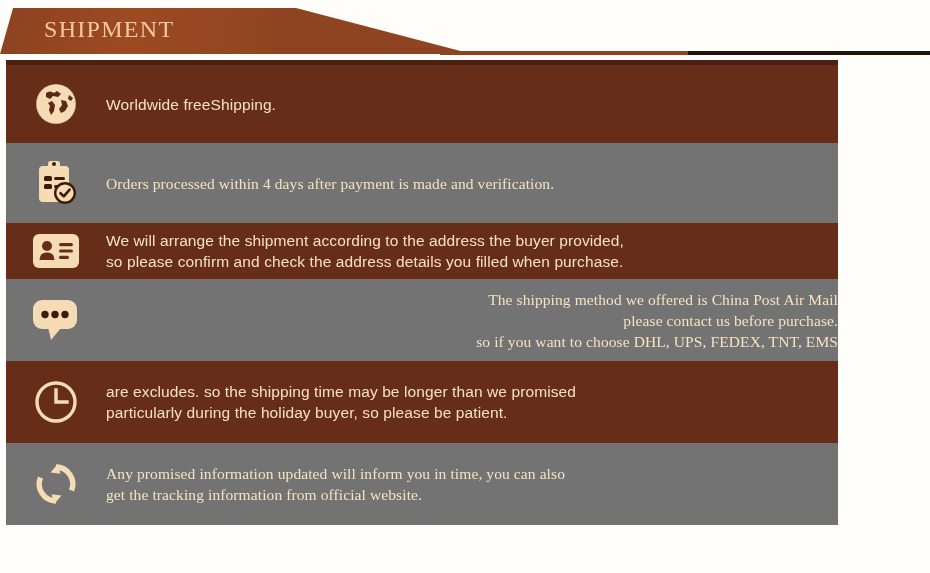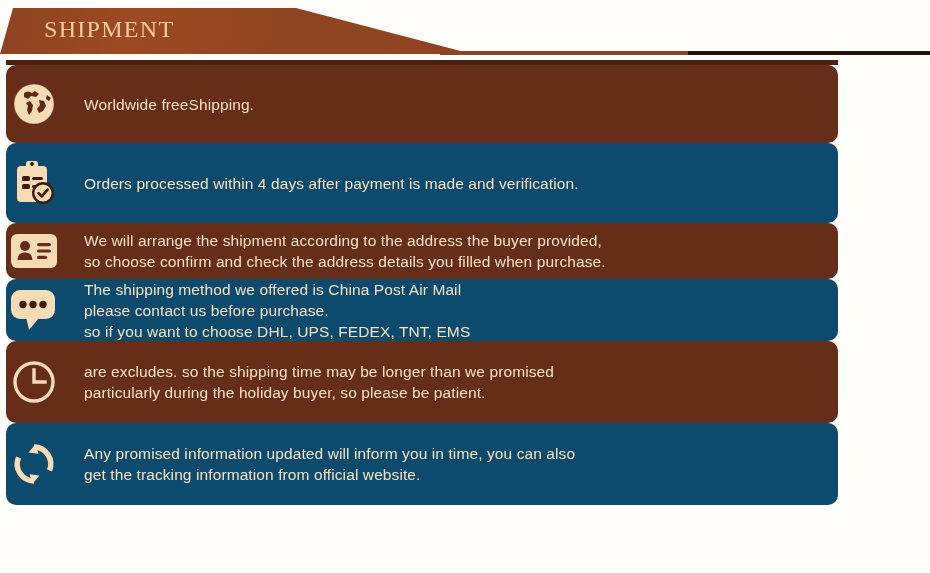--- a/index.html
+++ b/index.html
@@ -101,24 +101,24 @@
     width: 832px;
     height: 484px;
     overflow: hidden;
   }
 
   .row {
     display: flex;
     align-items: center;
     width: 100%;
     box-sizing: border-box;
-    border-radius: 10px;
+    padding-left: 22px;
   }
   .row.light { background: #662d18; }
-  .row.dark  { background: #0c4a6e; }
+  .row.dark  { background: #737373; font-family: Liberation Serif, serif; }
 
   .row-icon {
     flex: 0 0 auto;
     width: 56px;
     height: 56px;
     display: flex;
     align-items: center;
     justify-content: center;
     margin-right: 22px;
   }
@@ -188,24 +188,24 @@
             <rect x="1" y="2" width="46" height="34" rx="6" fill="#f5dcb4"></rect>
             <circle cx="15" cy="14" r="5" fill="#662d18"></circle>
             <path d="M7.5 28 Q7.5 20.5 15 20.5 Q22.5 20.5 22.5 28 Z" fill="#662d18"></path>
             <rect x="27" y="11" width="14" height="3.2" rx="1.6" fill="#662d18"></rect>
             <rect x="27" y="17.4" width="14" height="3.2" rx="1.6" fill="#662d18"></rect>
             <rect x="27" y="23.8" width="10" height="3.2" rx="1.6" fill="#662d18"></rect>
           </svg>
         </div>
         <div class="row-text">
           <span class="line">We will arrange the shipment according to the address the buyer provided,</span>
-          <span class="line">so choose confirm and check the address details you filled when purchase.</span>
-        </div>
-      </div>
-      <div class="row dark" style="height: 62px;">
+          <span class="line">so please confirm and check the address details you filled when purchase.</span>
+        </div>
+      </div>
+      <div class="row dark" style="height: 82px; text-align: right;">
         <div class="row-icon">
           <svg width="50" height="44" viewBox="0 0 50 44">
             <rect x="2" y="2" width="44" height="29" rx="9" fill="#f5dcb4"></rect>
             <path d="M17 29 L20 42 L30 30 Z" fill="#f5dcb4"></path>
             <circle cx="14" cy="16.5" r="3.7" fill="#3d1a0b"></circle>
             <circle cx="24" cy="16.5" r="3.7" fill="#3d1a0b"></circle>
             <circle cx="34" cy="16.5" r="3.7" fill="#3d1a0b"></circle>
           </svg>
         </div>
         <div class="row-text">

